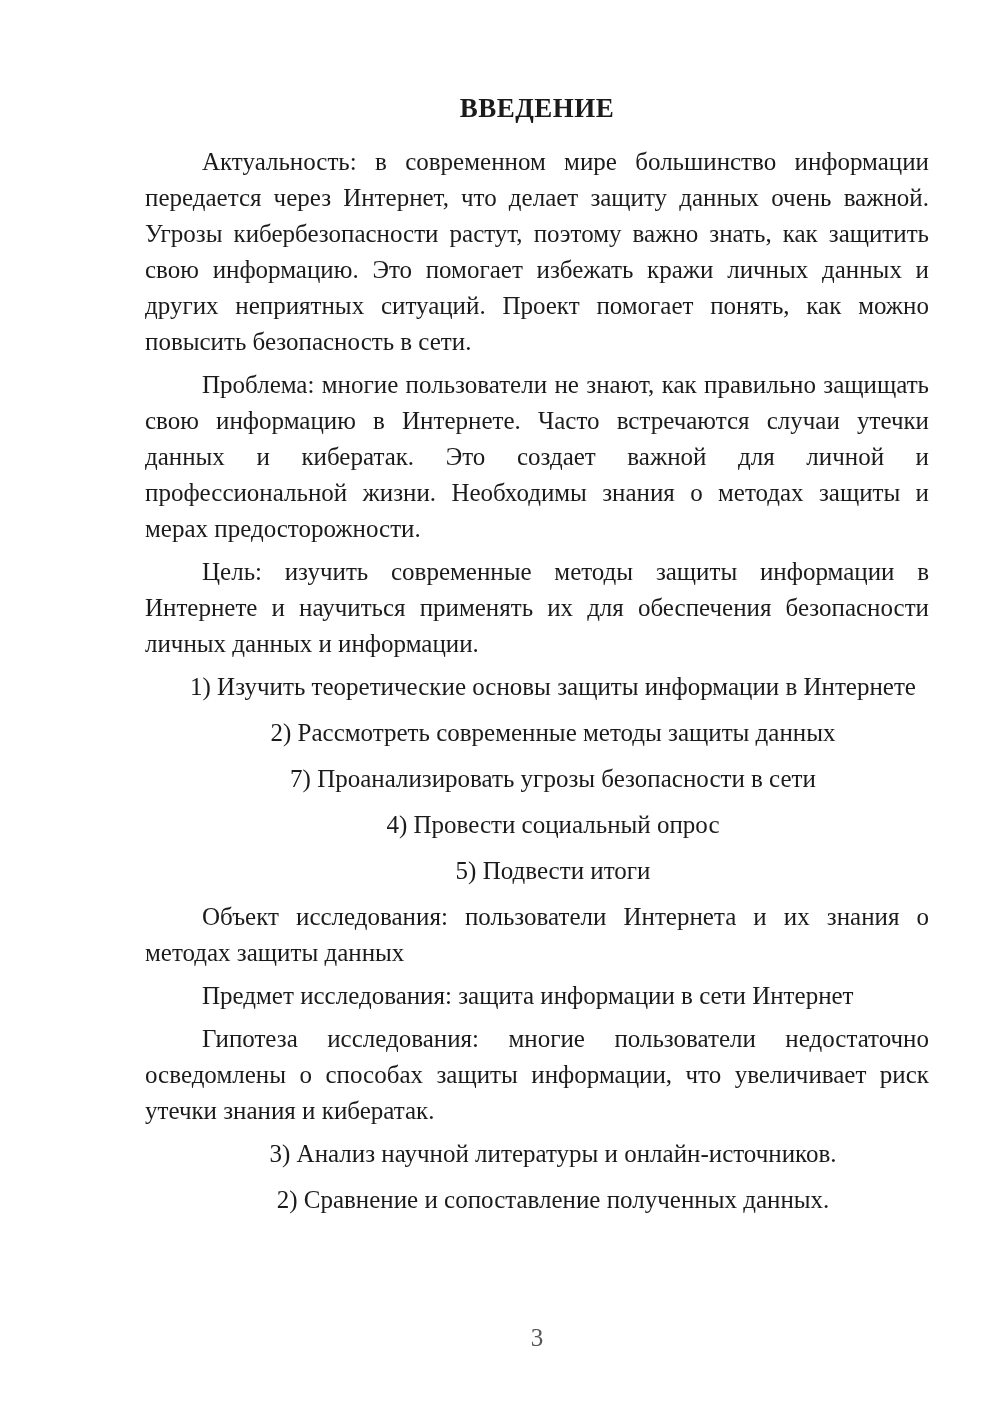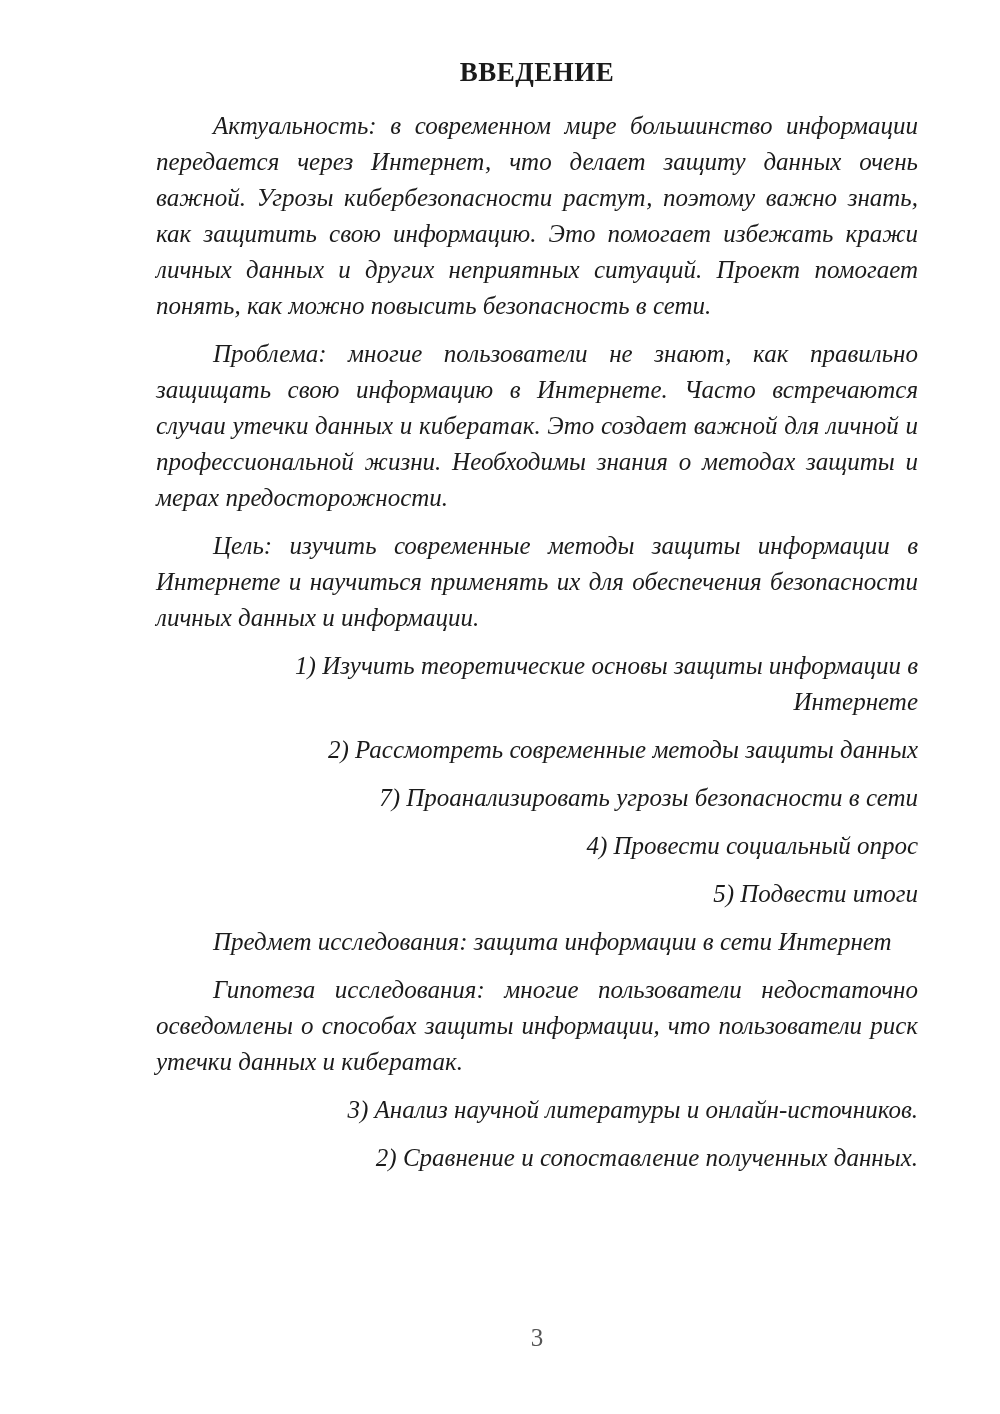--- a/index.html
+++ b/index.html
@@ -6,48 +6,47 @@
     margin: 0;
     padding: 0;
     background: #ffffff;
   }
   .page {
     position: relative;
     width: 1000px;
     height: 1414px;
     background: #ffffff;
     box-sizing: border-box;
-    padding: 52px 70px 0 144px;
+    padding: 88px 70px 0 144px;
     font-family: "Liberation Serif", serif;
     color: #1b1b1b;
     overflow: hidden;
   }
   .doc-title {
     font-size: 27px;
     font-weight: bold;
     line-height: 40px;
     text-align: center;
     letter-spacing: 0.5px;
     margin: 0 0 16px 0;
   }
   .doc-body p {
-    margin: 12px;
+    margin: 1px;
     font-size: 25px;
     line-height: 36px;
     hyphens: none;
-    font-style: italic;
   }
   .doc-body p.body {
     text-align: justify;
     text-align-last: left;
     text-indent: 57px;
     margin-bottom: 7px;
   }
   .doc-body p.list {
-    text-align: right;
+    text-align: center;
     text-indent: 0;
     padding-left: 32px;
     margin-bottom: 10px;
   }
   .page-footer {
     position: absolute;
     top: 1320px;
     left: 144px;
     width: 786px;
     text-align: center;
@@ -64,22 +63,23 @@
 
   <div class="doc-body" id="doc-body">
       <p class="body">Актуальность: в современном мире большинство информации передается через Интернет, что делает защиту данных очень важной. Угрозы кибербезопасности растут, поэтому важно знать, как защитить свою информацию. Это помогает избежать кражи личных данных и других неприятных ситуаций. Проект помогает понять, как можно повысить безопасность в сети.</p>
       <p class="body">Проблема: многие пользователи не знают, как правильно защищать свою информацию в Интернете. Часто встречаются случаи утечки данных и кибератак. Это создает важной для личной и профессиональной жизни. Необходимы знания о методах защиты и мерах предосторожности.</p>
       <p class="body">Цель: изучить современные методы защиты информации в Интернете и научиться применять их для обеспечения безопасности личных данных и информации.</p>
       <p class="list">1) Изучить теоретические основы защиты информации в Интернете</p>
       <p class="list">2) Рассмотреть современные методы защиты данных</p>
       <p class="list">7) Проанализировать угрозы безопасности в сети</p>
       <p class="list">4) Провести социальный опрос</p>
       <p class="list">5) Подвести итоги</p>
+      <p class="body">Объект исследования: пользователи Интернета и их знания о методах защиты данных</p>
       <p class="body">Предмет исследования: защита информации в сети Интернет</p>
-      <p class="body">Гипотеза исследования: многие пользователи недостаточно осведомлены о способах защиты информации, что пользователи риск утечки данных и кибератак.</p>
+      <p class="body">Гипотеза исследования: многие пользователи недостаточно осведомлены о способах защиты информации, что увеличивает риск утечки знания и кибератак.</p>
       <p class="list">3) Анализ научной литературы и онлайн-источников.</p>
       <p class="list">2) Сравнение и сопоставление полученных данных.</p>
     </div>
 
   <div class="page-footer">
     <span>3</span>
   </div>
 </div>
 
 </body></html>

